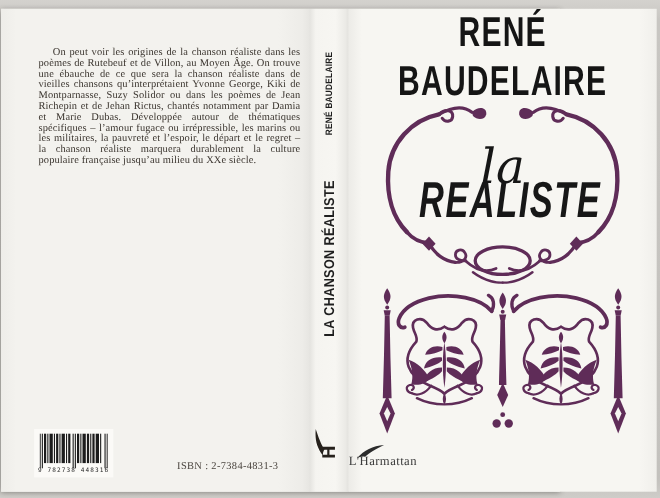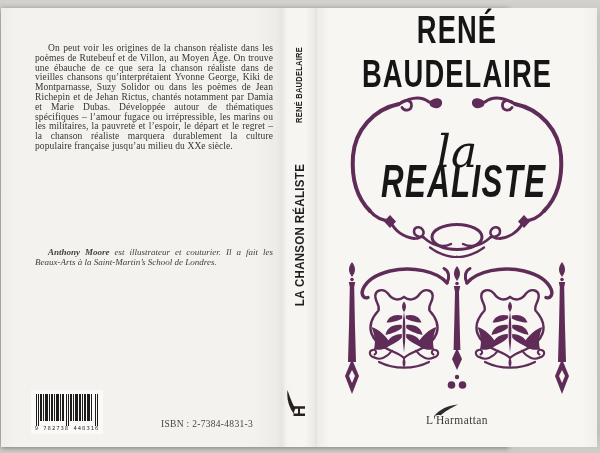--- a/index.html
+++ b/index.html
@@ -54,35 +54,34 @@
   .cartouche{position:absolute;left:25px;top:80px;width:230px;height:170px;}
   .cartouche>svg{position:absolute;left:0;top:0;}
   .t-la{position:absolute;left:0;right:0;top:2px;text-align:center;line-height:1;
     font-family:"DejaVu Serif",serif;font-style:italic;font-size:44px;color:#161616;margin-top:40px;}
   .t-line{position:absolute;left:0;right:0;text-align:center;line-height:1;color:#171717;}
   .t1{top:30px;}
   .t2{top:70px;font-style:italic;}
   .cond2{display:inline-block;font-family:"Liberation Sans",sans-serif;font-weight:700;
     font-size:46px;letter-spacing:2px;transform:scaleX(.68);}
   .ornament{position:absolute;left:21px;top:250px;}
-  .publisher{position:absolute;left:0;right:0;top:404px;text-align:center;
+  .publisher{position:absolute;left:0;right:0;top:404px;text-align:left;
     font-size:11.5px;letter-spacing:.4px;color:#3b3b3b;}
   .publisher .wrap{position:relative;display:inline-block;padding-top:2px;}
   .publisher svg{position:absolute;left:7px;top:-8px;}
 </style>
 </head>
 <body>
 
 <div class="book">
 
   <section class="back-cover">
     <p class="blurb">On peut voir les origines de la chanson réaliste dans les poèmes de Rutebeuf et de Villon, au Moyen Âge. On trouve une ébauche de ce que sera la chanson réaliste dans de vieilles chansons qu’interprétaient Yvonne George, Kiki de Montparnasse, Suzy Solidor ou dans les poèmes de Jean Richepin et de Jehan Rictus, chantés notamment par Damia et Marie Dubas. Développée autour de thématiques spécifiques – l’amour fugace ou irrépressible, les marins ou les militaires, la pauvreté et l’espoir, le départ et le regret – la chanson réaliste marquera durablement la culture populaire française jusqu’au milieu du XXe siècle.</p>
 
 
-    <p class="bio bio2"><b>Anthony Moore</b><span> est illustrateur et couturier. Il a fait les Beaux-Arts à la Saint-Martin’s School de Londres.</span></p>
 
     <div class="barcode">
       <svg width="62" height="32" viewBox="0 0 62 32">
         <g fill="#1c1c1c">
           <rect x="0" width="1" height="32"></rect>
             <rect x="2" width="1" height="32"></rect>
           <rect x="4" width="2" height="27"></rect>
             <rect x="7" width="1" height="27"></rect>
           <rect x="9" width="3" height="27"></rect>
             <rect x="13" width="1" height="27"></rect>

